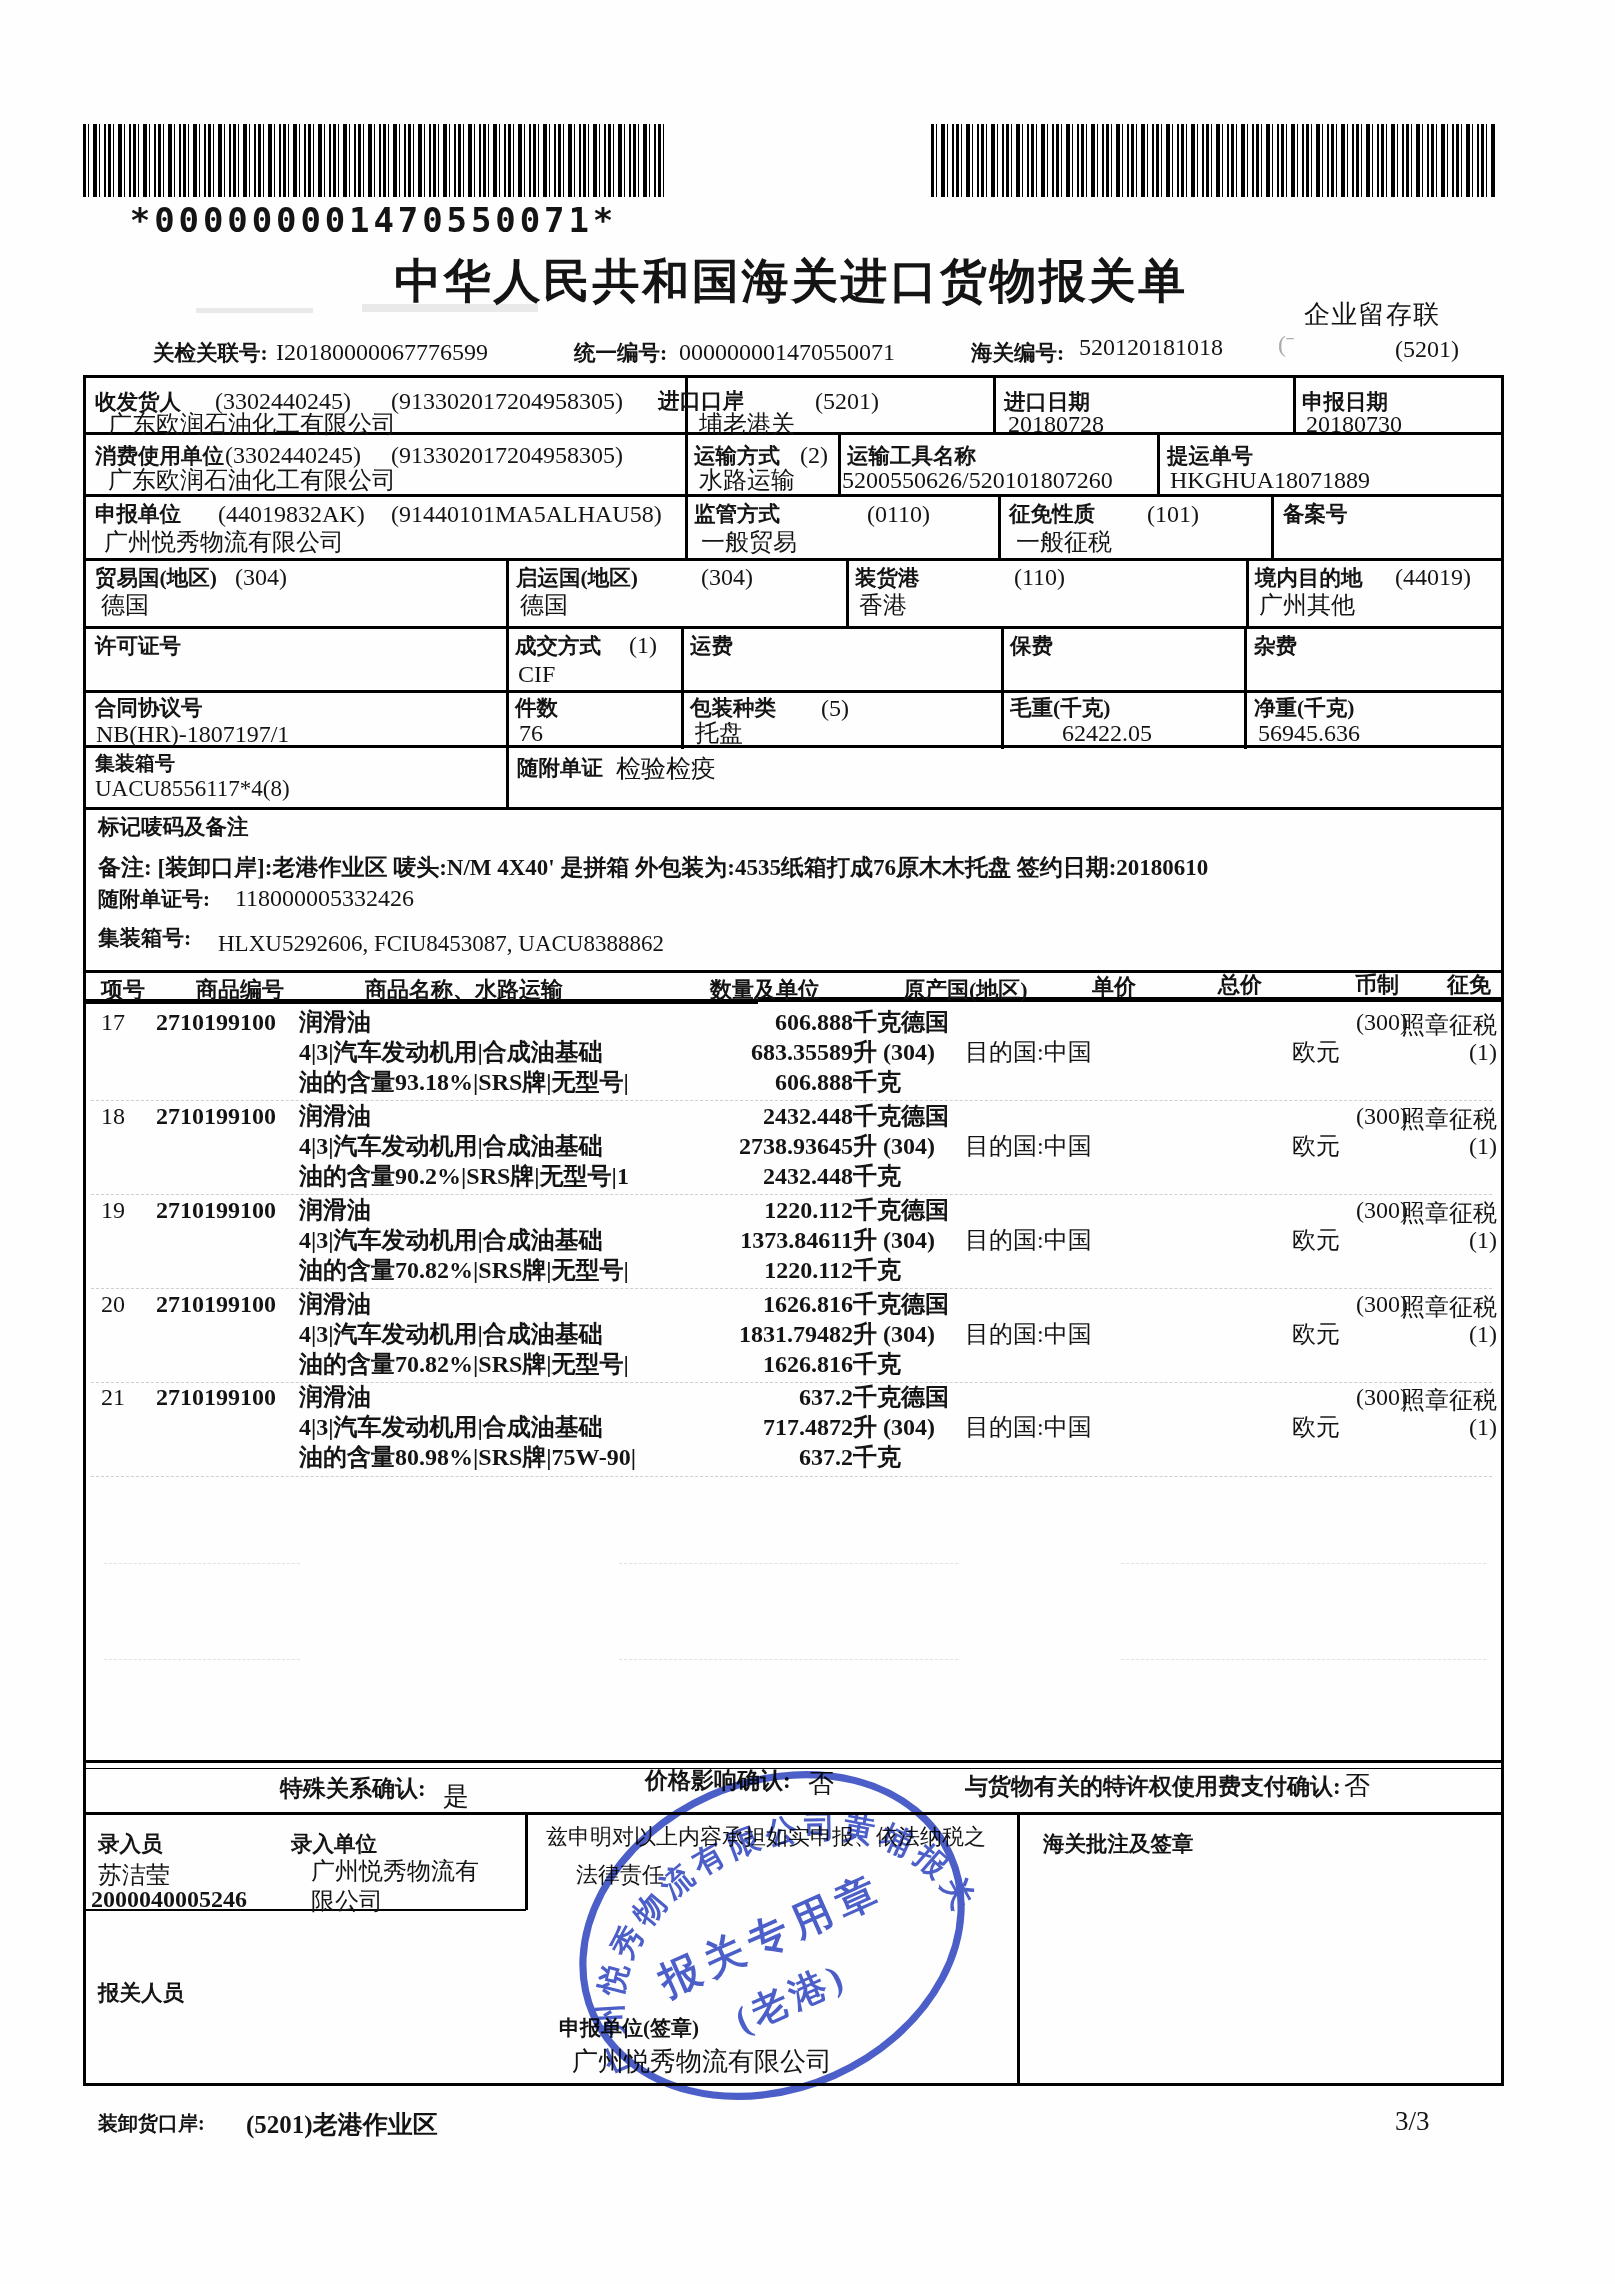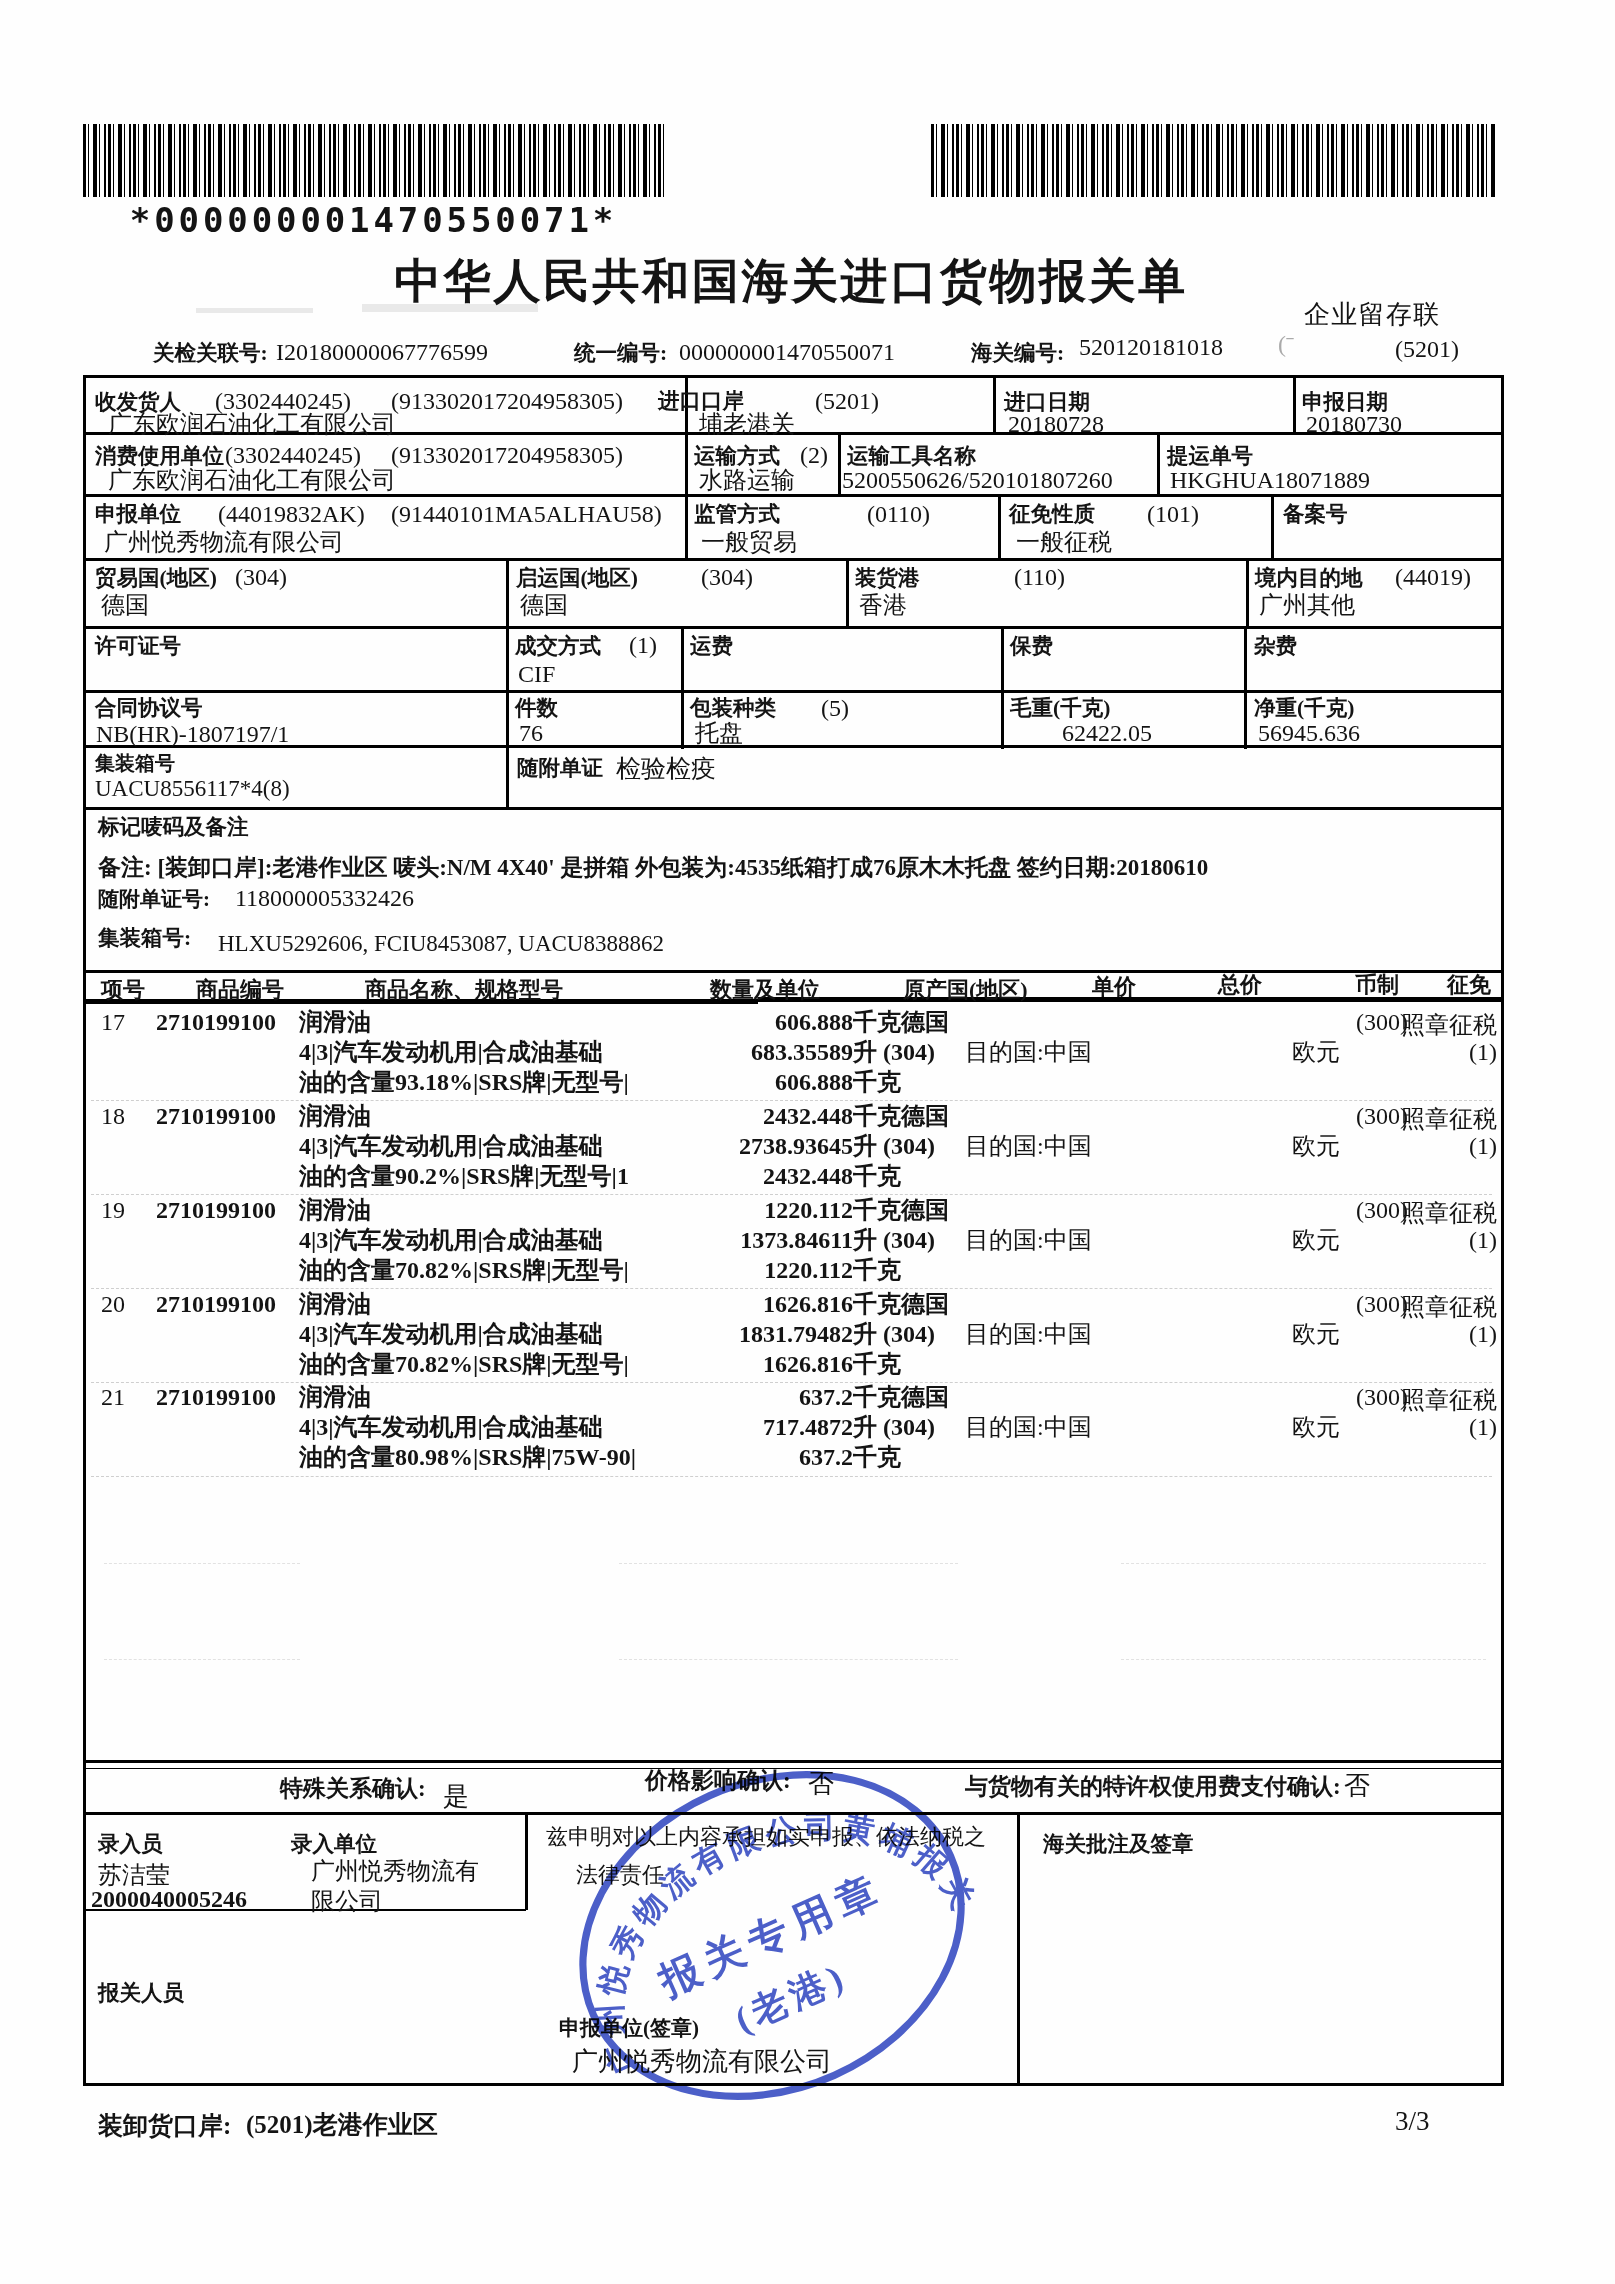--- a/index.html
+++ b/index.html
@@ -159,21 +159,21 @@
 
   <span class="t lbl" style="left:98px;top:816px;">标记唛码及备注</span>
   <span class="t gname" style="left:98px;top:855px;font-size:23px;">备注: [装卸口岸]:老港作业区 唛头:N/M 4X40' 是拼箱 外包装为:4535纸箱打成76原木木托盘 签约日期:20180610</span>
   <span class="t lbl" style="left:98px;top:888px;font-size:21px;">随附单证号:</span>
   <span class="t val" style="left:235px;top:885px;">118000005332426</span>
   <span class="t lbl" style="left:98px;top:927px;">集装箱号:</span>
   <span class="t val" style="left:218px;top:931px;font-size:23px;">HLXU5292606, FCIU8453087, UACU8388862</span>
 
   <span class="t lbl" style="left:101px;top:978px;font-size:22px;">项号</span>
   <span class="t lbl" style="left:196px;top:978px;font-size:22px;">商品编号</span>
-  <span class="t lbl" style="left:365px;top:978px;font-size:22px;">商品名称、规格型号</span>
+  <span class="t lbl" style="left:365px;top:978px;font-size:22px;">商品名称、水路运输</span>
   <span class="t lbl" style="left:710px;top:978px;font-size:22px;">数量及单位</span>
   <span class="t lbl" style="left:903px;top:978px;font-size:22px;">原产国(地区)</span>
   <span class="t lbl" style="left:1092px;top:975px;font-size:22px;">单价</span>
   <span class="t lbl" style="left:1218px;top:973px;font-size:22px;">总价</span>
   <span class="t lbl" style="left:1355px;top:973px;font-size:22px;">币制</span>
   <span class="t lbl" style="left:1447px;top:973px;font-size:22px;">征免</span>
 
   <div class="dash" style="left:91px;top:1100px;width:1401px;"></div>
   <div class="dash" style="left:91px;top:1194px;width:1401px;"></div>
   <div class="dash" style="left:91px;top:1288px;width:1401px;"></div>
@@ -293,18 +293,18 @@
       <ellipse cx="330" cy="280" rx="300" ry="235" stroke="#3c51c5" stroke-width="11"></ellipse>
       <path id="stamp-arc" d="M 62 390 A 272 207 0 1 1 598 390"></path>
       <text fill="#3c51c5" font-size="48" font-weight="600" letter-spacing="9">
         <textPath href="#stamp-arc" startOffset="8">广州悦秀物流有限公司黄埔报关服务部</textPath>
       </text>
       <text x="330" y="300" text-anchor="middle" fill="#3c51c5" font-size="62" font-weight="700" letter-spacing="12">报关专用章</text>
       <text x="318" y="398" text-anchor="middle" fill="#3c51c5" font-size="56" font-weight="600" letter-spacing="8">(老港)</text>
     </g>
   </svg>
 
-  <span class="t lbl" style="left:98px;top:2112px;font-size:25px;text-align:right;">装卸货口岸:</span>
+  <span class="t lbl" style="left:98px;top:2112px;font-size:20px;text-align:right;">装卸货口岸:</span>
   <span class="t" style="left:246px;top:2111px;font-size:25px;font-weight:600;">(5201)老港作业区</span>
   <span class="t" style="left:1395px;top:2107px;font-size:27px;">3/3</span>
 
 </div>
 
 
 </body></html>

